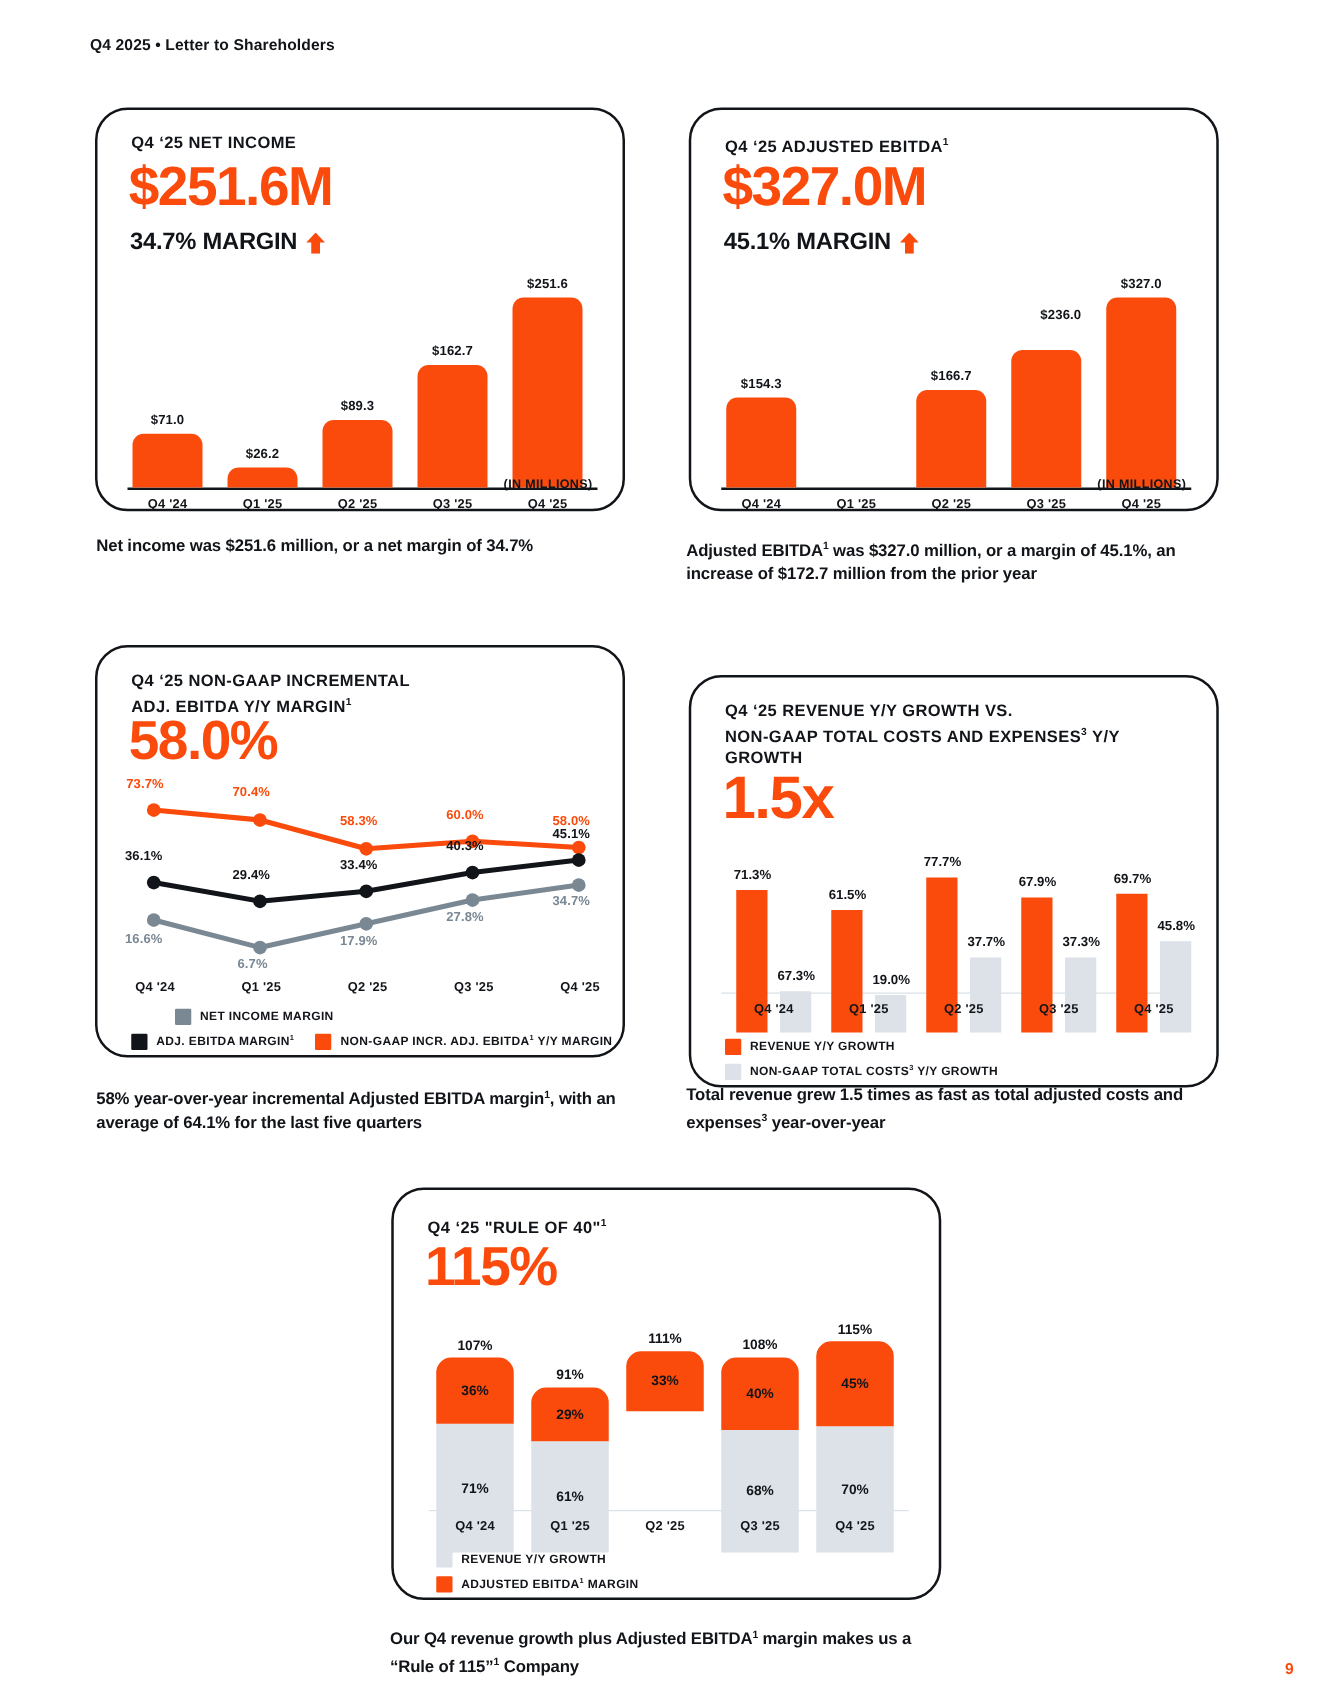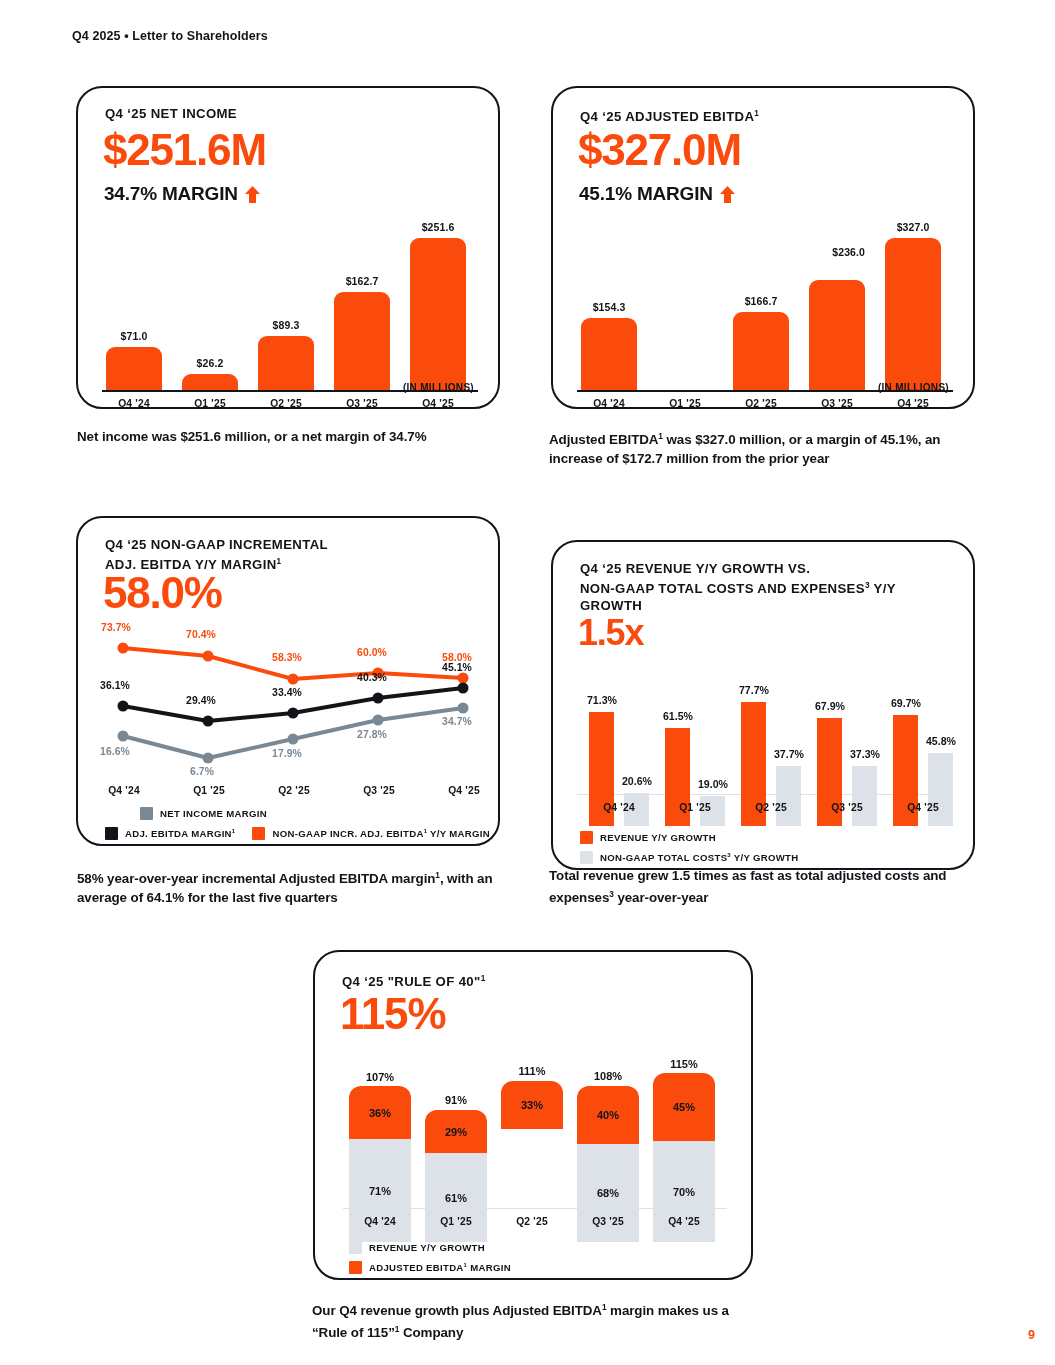--- a/index.html
+++ b/index.html
@@ -277,30 +277,30 @@
 <div class="caption" style="left:77px; top:866px; width:450px;">
   <span>58% year-over-year incremental Adjusted EBITDA margin</span><sup>1</sup><span>, with an average of 64.1% for the last five quarters</span>
 </div>
 
 <div class="card" style="left:551px; top:516px; width:424px; height:330px;margin-top:24px;">
   <div class="card-title" style="top:18px;">
     <span>Q4 ‘25 REVENUE Y/Y GROWTH VS.</span><br>
     <span>NON-GAAP TOTAL COSTS AND EXPENSES</span><sup>3</sup><span> Y/Y</span><br>
     <span>GROWTH</span>
   </div>
-  <div class="big-stat" style="top:73px; font-size:36px;">1.5x</div>
+  <div class="big-stat" style="top:73px; font-size:48px;">1.5x</div>
 
   <div class="bars" style="left:0; top:124px; height:160px;">
     <div class="axis-line" style="left:24px; width:376px; top:128px; background:#DCE2E7; height:1px;"></div>
 
     <div class="gbar" style="left:36px; width:25px; height:114px; background:#FA4B0C;">
       <div class="gval" style="top:-18px; width:56px; left:-15px;">71.3%</div>
     </div>
     <div class="gbar" style="left:71px; width:25px; height:33px; background:#DCE2E7;">
-      <div class="gval" style="top:-18px; width:56px; left:-15px;">20.6%</div>
+      <div class="gval" style="top:-18px; width:56px; left:-15px;">67.3%</div>
     </div>
 
     <div class="gbar" style="left:112px; width:25px; height:98px; background:#FA4B0C;">
       <div class="gval" style="top:-18px; width:56px; left:-15px;">61.5%</div>
     </div>
     <div class="gbar" style="left:147px; width:25px; height:30px; background:#DCE2E7;">
       <div class="gval" style="top:-18px; width:56px; left:-15px;">19.0%</div>
     </div>
 
     <div class="gbar" style="left:188px; width:25px; height:124px; background:#FA4B0C;">

